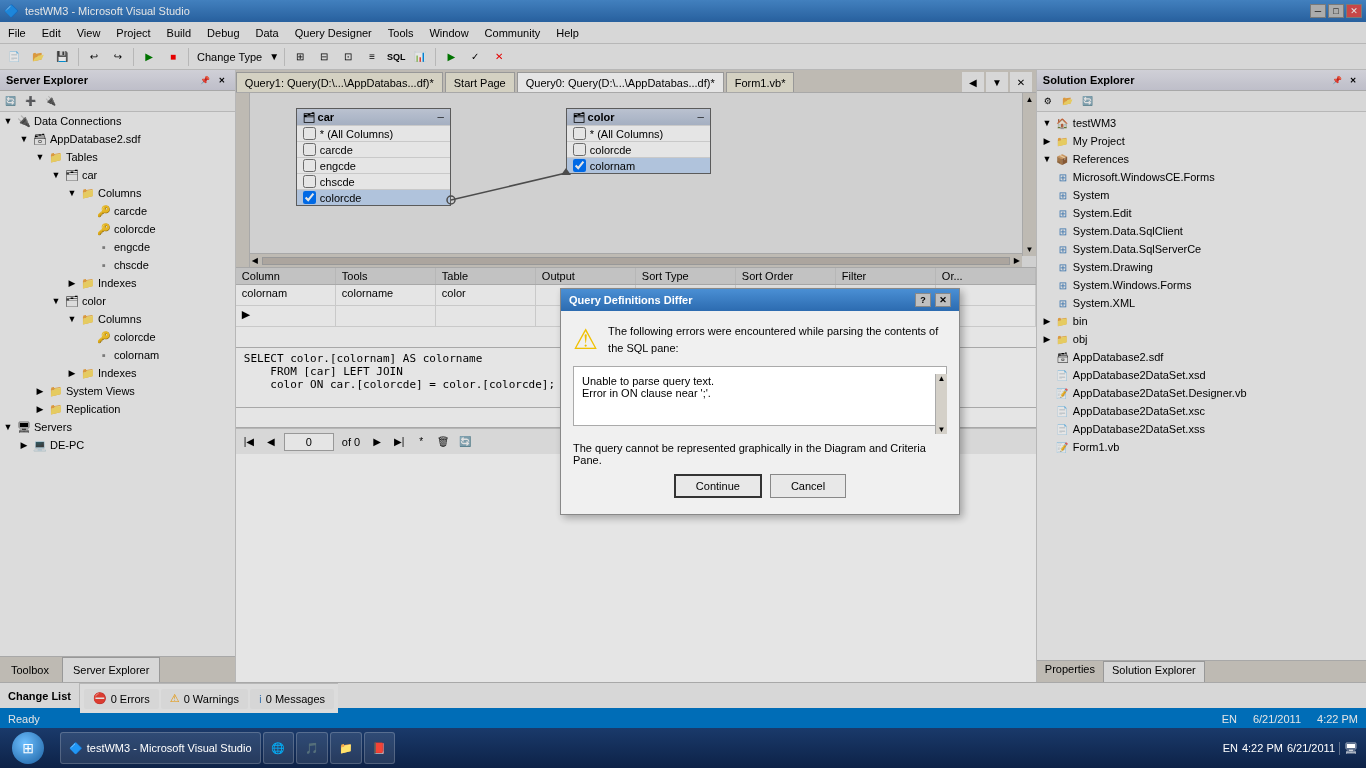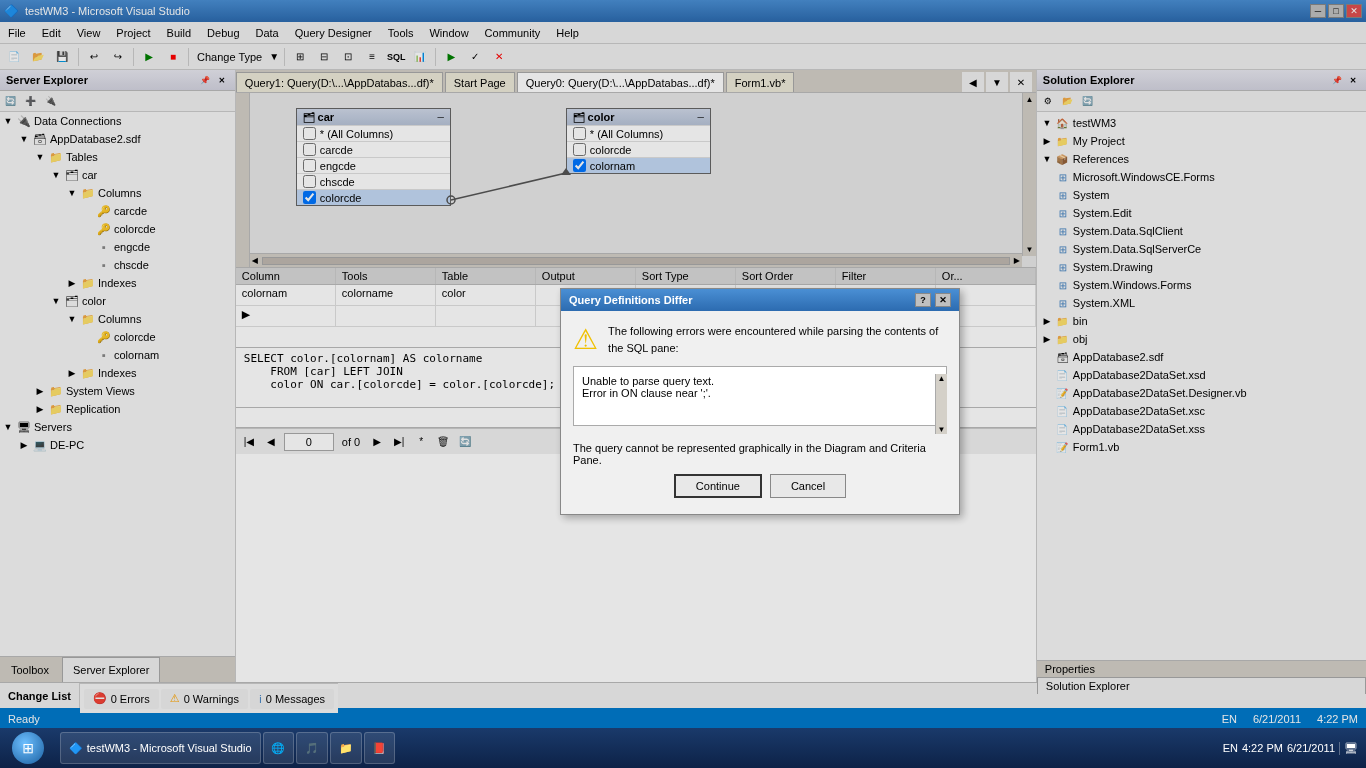--- a/index.html
+++ b/index.html
@@ -573,21 +573,21 @@
         <span class="sol-icon" style="color:#c08000;">📄</span>
         <span class="sol-label">AppDatabase2DataSet.xss</span>
       </div>
       <div class="sol-item indent1">
         <span class="sol-toggle"></span>
         <span class="sol-icon" style="color:#4040c0;">📝</span>
         <span class="sol-label">Form1.vb</span>
       </div>
     </div>
 
-    <div style="display:flex; border-top:1px solid #bbb; background:#d4d0c8; height:22px;flex-direction:column;">
+    <div style="display:flex; border-top:1px solid #bbb; background:#d4d0c8; height:22px;">
       <div style="padding:2px 8px; font-size:11px; cursor:pointer;">Properties</div>
       <div style="padding:2px 8px; font-size:11px; cursor:pointer; background:#f0f0f0; border:1px solid #aaa; border-bottom:none;">Solution Explorer</div>
     </div>
   </div>
 </div>
 
 <div id="error-list-section">
   <div id="error-list-header">
     <span>Change List</span>
   </div>

